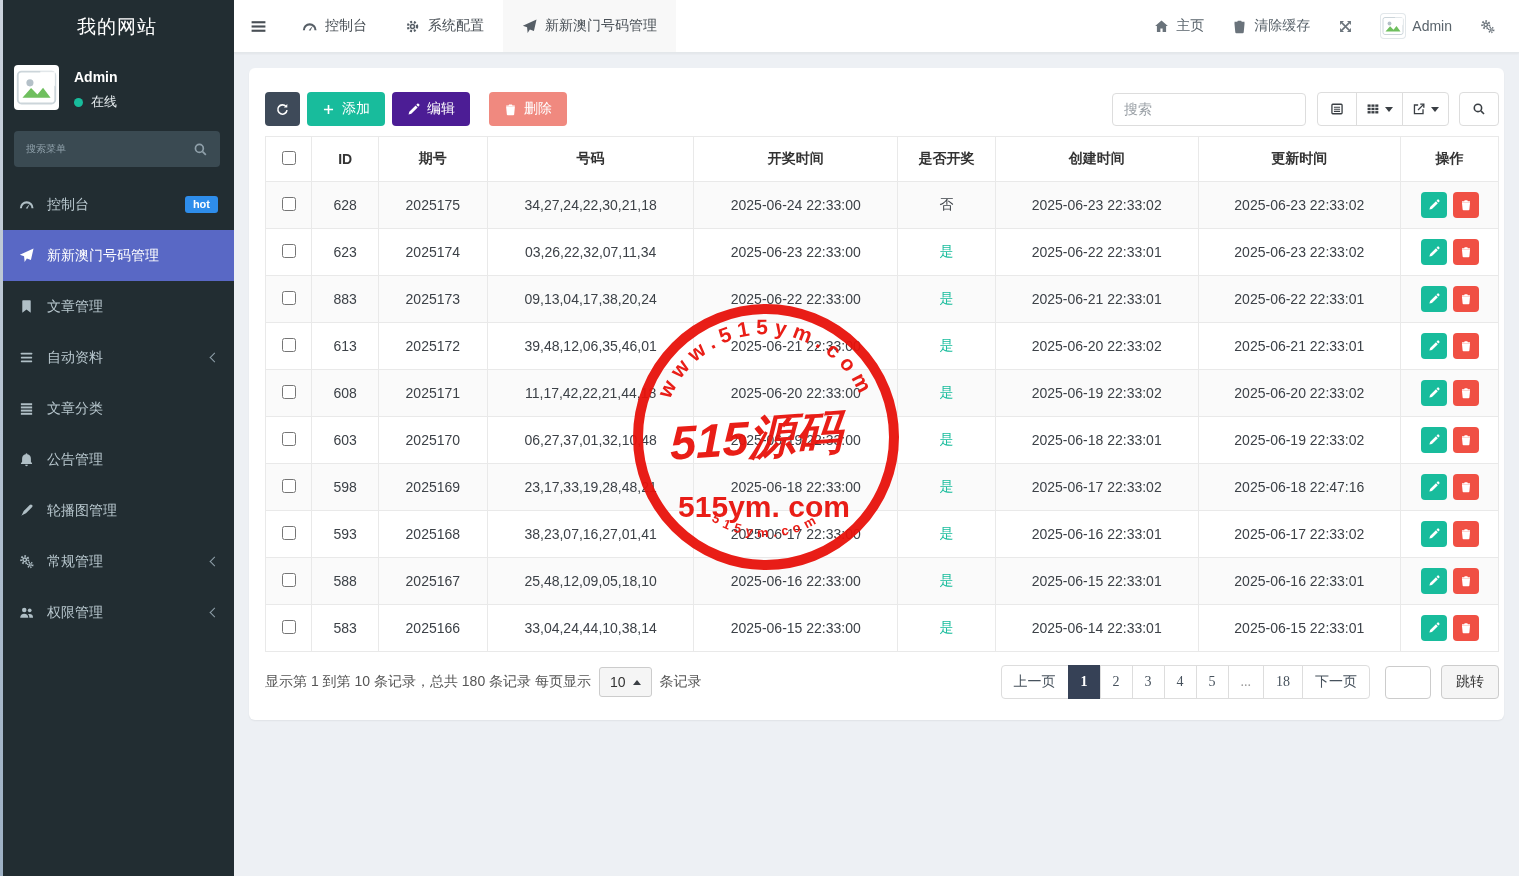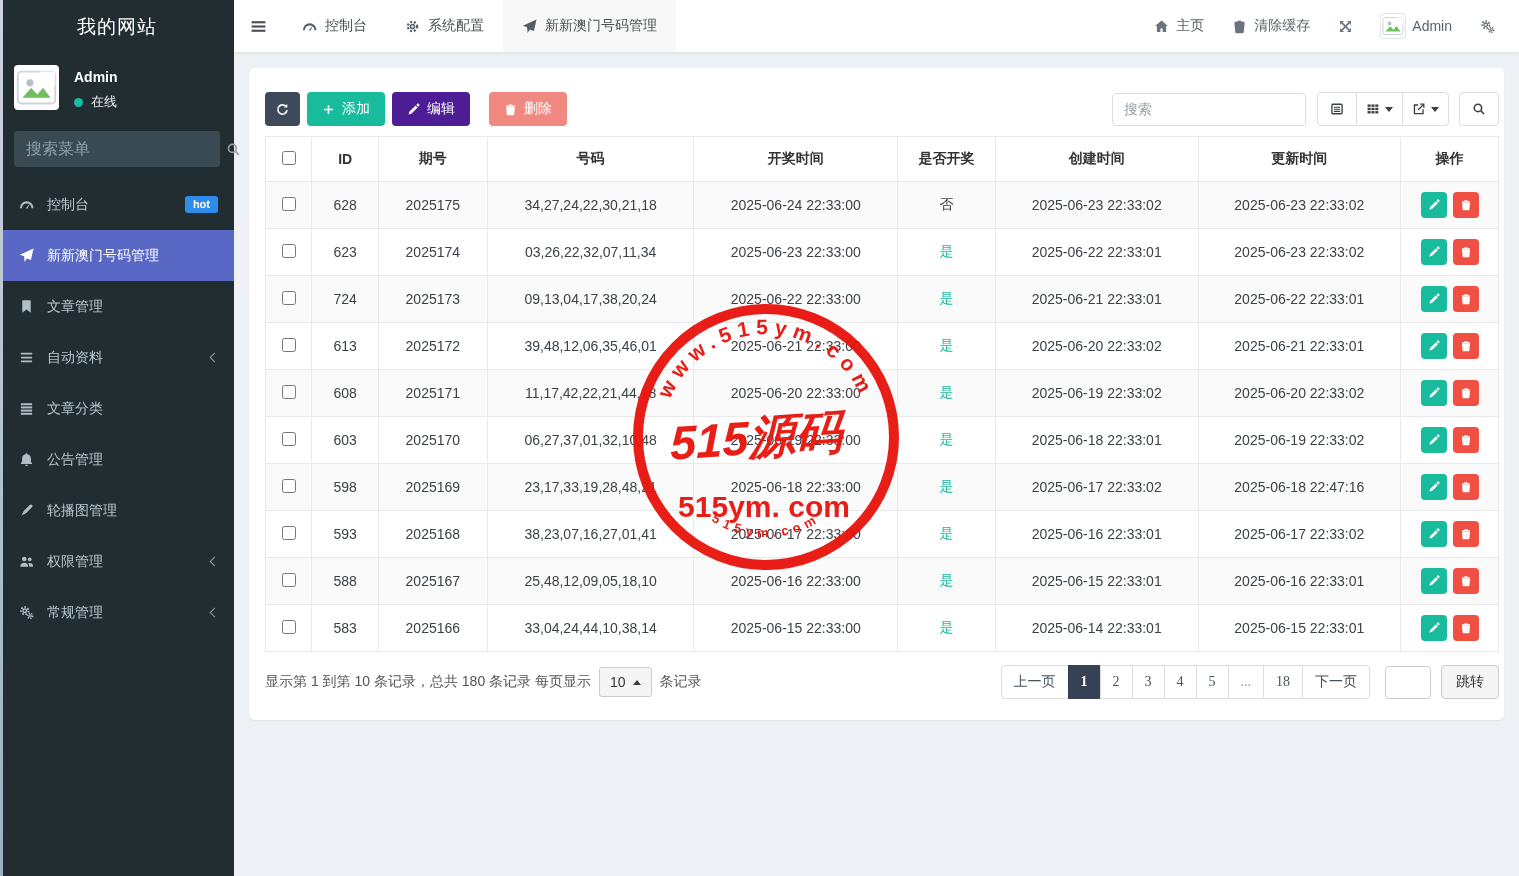--- a/index.html
+++ b/index.html
@@ -24,21 +24,21 @@
   .user-panel{display:flex;padding:12px 14px 8px 14px;align-items:flex-start}
   .avatar-lg{width:45px;height:45px;border-radius:4px;overflow:hidden;background:#fff}
   .avatar-lg svg{width:45px;height:45px}
   .user-meta{margin-left:15px;padding-top:4px}
   .user-name{color:#fff;font-weight:bold;font-size:14px;margin-bottom:8px}
   .user-status{display:flex;align-items:center;color:#e8eef1;font-size:13px}
   .status-dot{width:9px;height:9px;border-radius:50%;background:#18bc9c;margin-right:8px}
   .sidebar-search{margin:12px 14px;height:36px;background:#3a4a52;border-radius:4px;
     display:flex;align-items:center;padding:0 12px}
   .sidebar-search input{flex:1;background:transparent;border:none;outline:none;
-    color:#84cc16;font-size:16px;font-family:Liberation Serif, serif}
+    color:#84cc16;font-size:10px;font-family:Liberation Mono, monospace}
   .sidebar-search input::placeholder{color:#8fa0aa}
   .sidebar-search .ico{color:#8fa0aa}
   .menu{margin-top:12px}
   .menu-item{height:51px;display:flex;align-items:center;padding:0 16px;
     color:#b8c7ce;font-size:14px;cursor:pointer}
   .menu-item .mi-icon{width:20px;margin-right:11px;color:#b0bfc6}
   .menu-item.active{background:#5968c5;color:#fff}
   .menu-item.active .mi-icon{color:#fff}
   .badge-hot{margin-left:auto;background:#2e8deb;color:#fff;font-size:11px;
     font-weight:bold;border-radius:3px;padding:3px 8px;line-height:1}
@@ -229,39 +229,39 @@
       <div class="menu-item">
         <span class="ico mi-icon">
           <svg viewBox="0 0 16 16">
             <path d="M13.9 2.1c.9.9.7 1.7-.1 2.5L7.4 11l-4.2 2-1.1.9.9-1.1L5 8.6l6.4-6.4c.8-.8 1.6-1 2.5-.1z" fill="currentColor"></path>
           </svg>
         </span>
         <span>轮播图管理</span>
       </div>
       <div class="menu-item">
         <span class="ico mi-icon">
-          <svg viewBox="0 0 16 16" fill="currentColor">
-            <circle cx="5.6" cy="5.2" r="2.4"></circle>
-            <circle cx="11.4" cy="5.6" r="2"></circle>
-            <path d="M1.3 13.2c0-2.4 1.9-3.9 4.3-3.9s4.3 1.5 4.3 3.9v.5H1.3zM11 13.7v-.6c0-1.4-.5-2.5-1.4-3.3.5-.2 1.1-.3 1.8-.3 2 0 3.5 1.3 3.5 3.3v.9z"></path>
-          </svg>
-        </span>
-        <span>权限管理</span>
-        <span class="chev"></span>
-      </div>
-      <div class="menu-item">
-        <span class="ico mi-icon">
           <svg viewBox="0 0 16 16" fill="none" stroke="currentColor">
             <circle cx="6.1" cy="6.1" r="1.9" stroke-width="1.5"></circle>
             <circle cx="6.1" cy="6.1" r="3.9" stroke-width="2" stroke-dasharray="1.7 1.8"></circle>
             <circle cx="11.9" cy="11.6" r="1.2" stroke-width="1.2"></circle>
             <circle cx="11.9" cy="11.6" r="2.7" stroke-width="1.6" stroke-dasharray="1.3 1.4"></circle>
           </svg>
         </span>
         <span>常规管理</span>
+        <span class="chev"></span>
+      </div>
+      <div class="menu-item">
+        <span class="ico mi-icon">
+          <svg viewBox="0 0 16 16" fill="currentColor">
+            <circle cx="5.6" cy="5.2" r="2.4"></circle>
+            <circle cx="11.4" cy="5.6" r="2"></circle>
+            <path d="M1.3 13.2c0-2.4 1.9-3.9 4.3-3.9s4.3 1.5 4.3 3.9v.5H1.3zM11 13.7v-.6c0-1.4-.5-2.5-1.4-3.3.5-.2 1.1-.3 1.8-.3 2 0 3.5 1.3 3.5 3.3v.9z"></path>
+          </svg>
+        </span>
+        <span>权限管理</span>
         <span class="chev"></span>
       </div>
     </nav>
 </aside>
 
 <header class="navbar">
   <span class="hamburger" id="hamburger-ico">
       <svg viewBox="0 0 16 16" fill="currentColor">
         <rect x="1.5" y="3" width="13" height="2"></rect>
         <rect x="1.5" y="7" width="13" height="2"></rect>
@@ -489,21 +489,21 @@
                 <path d="M1.9 14.1l.9-3.4L10.6 3l2.5 2.5-7.8 7.7-3.4.9zM11.4 2.2 12.8.8a.9.9 0 0 1 1.3 0l1.1 1.1a.9.9 0 0 1 0 1.3l-1.4 1.4z" fill="currentColor"></path>
               </svg>
             </button><button class="act-btn act-del">
               <svg viewBox="0 0 16 16">
                 <path d="M2.6 4.6h10.8l-.9 9.5c-.1.6-.5 1-1.1 1H4.6c-.6 0-1-.4-1.1-1l-.9-9.5zM6.2 1.8h3.6l.6 1.2h2.9v1.4H2.7V3h2.9l.6-1.2z" fill="currentColor"></path>
               </svg>
             </button></td>
         </tr>
         <tr>
           <td><input type="checkbox" style=""></td>
-          <td>724</td>
+          <td>883</td>
           <td>2025173</td>
           <td>09,13,04,17,38,20,24</td>
           <td>2025-06-22 22:33:00</td>
           <td><span class="drawn-yes">是</span></td>
           <td>2025-06-21 22:33:01</td>
           <td>2025-06-22 22:33:01</td>
           <td><button class="act-btn act-edit">
               <svg viewBox="0 0 16 16">
                 <path d="M1.9 14.1l.9-3.4L10.6 3l2.5 2.5-7.8 7.7-3.4.9zM11.4 2.2 12.8.8a.9.9 0 0 1 1.3 0l1.1 1.1a.9.9 0 0 1 0 1.3l-1.4 1.4z" fill="currentColor"></path>
               </svg>

